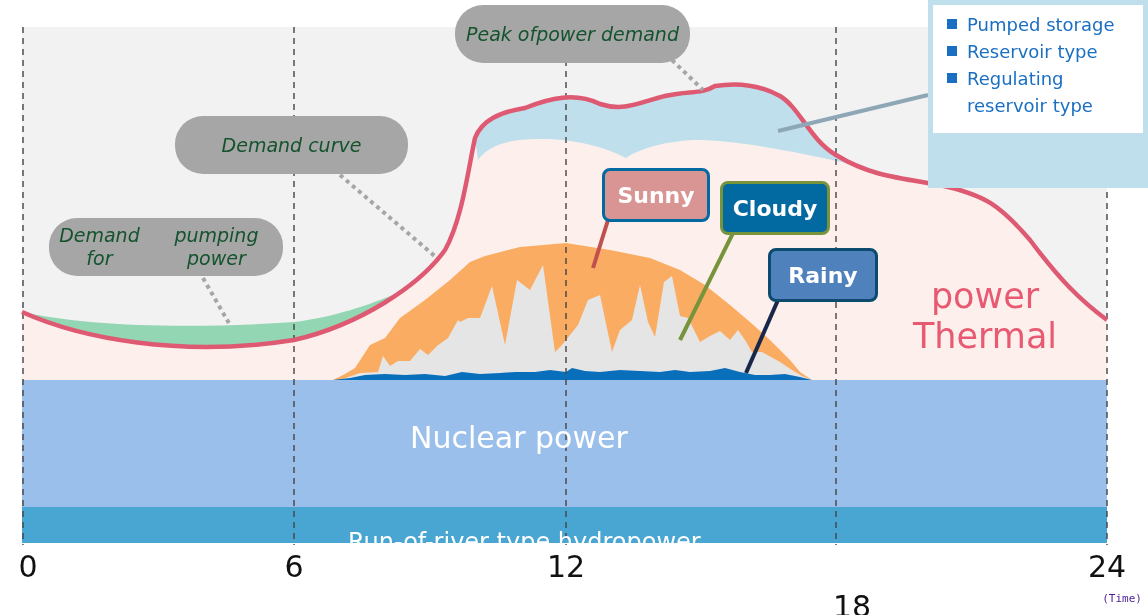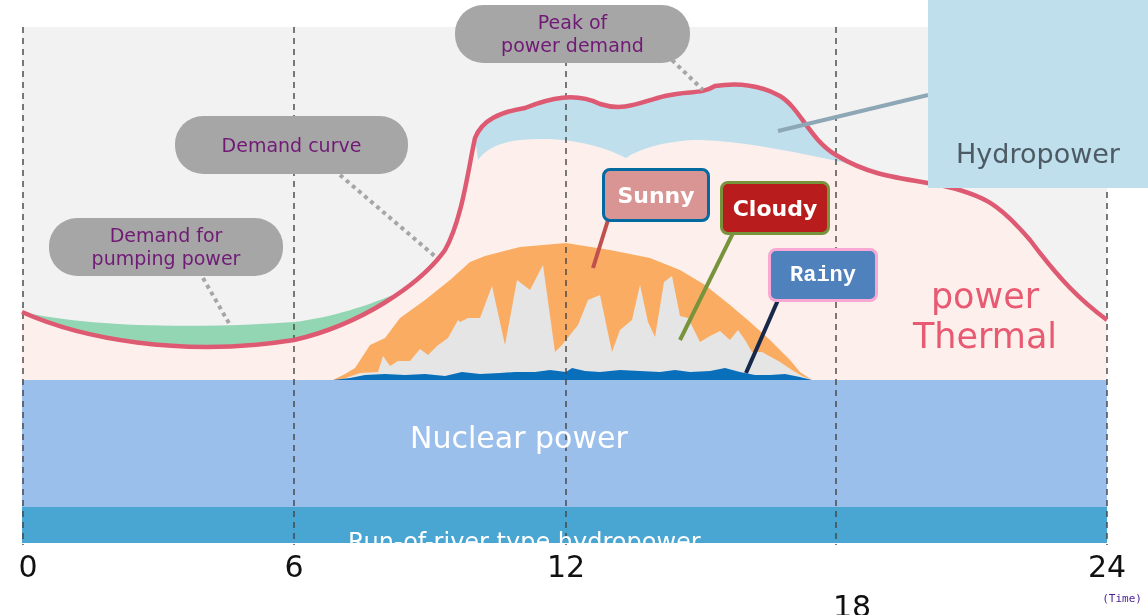--- a/index.html
+++ b/index.html
@@ -1,21 +1,21 @@
 <!DOCTYPE html>
 <html><head>
 <meta charset="utf-8">
 <style>
   html, body { margin: 0; padding: 0; background: #ffffff; }
   body { width: 1148px; height: 615px; position: relative; overflow: hidden;
          font-family: "DejaVu Sans", "Liberation Sans", sans-serif; }
   #chart { position: absolute; left: 0; top: 0; }
-  .callout { position: absolute; background: #a6a6a6; color: #701a75; border-radius: 28px;
+  .callout { position: absolute; background: #a6a6a6; color: #14532d; border-radius: 28px;
              text-align: center; font-size: 19px; line-height: 23px; display: flex;
-             align-items: center; justify-content: center; flex-direction: column; }
+             align-items: center; justify-content: center; flex-direction: row; font-style: italic; }
   .wlabel { position: absolute; border-radius: 8px; color: #fff; font-weight: bold;
             font-size: 22px; display: flex; align-items: center; justify-content: center; box-sizing: border-box; }
   .legend { position: absolute; left: 928px; top: 0px; width: 220px; height: 188px;
             background: #bedfeb; box-sizing: border-box; }
   .legend-inner { position: absolute; left: 5px; top: 5px; right: 5px; height: 128px; background: #ffffff; padding: 6px 0 0 14px; box-sizing: border-box; }
   .legend-item { display: flex; align-items: flex-start; color: #1a6fc2; font-size: 18px; line-height: 27px; }
   .legend-sq { width: 10px; height: 10px; background: #1a6fc2; margin: 8px 10px 0 0; flex: none; }
   .legend-title { position: absolute; left: 0; right: 0; top: 138px; text-align: center; font-size: 27px; color: #4d5a63; }
   .axis-tick { position: absolute; top: 549px; font-size: 30px; color: #111; transform: translateX(-50%); }
   .axis-unit { position: absolute; right: 6px; top: 592px; font-size: 11px; color: #4c1d95; font-family: "DejaVu Sans Mono", monospace; }
@@ -91,29 +91,42 @@
   <span>Demand curve</span>
 </div>
 <div class="callout" style="left:49px; top:218px; width:234px; height:58px;">
   <span>Demand for</span>
   <span>pumping power</span>
 </div>
 
 <div class="wlabel" style="left:602px; top:168px; width:108px; height:54px; background:#d99594; border:3px solid #0369a1;">
   <span>Sunny</span>
 </div>
-<div class="wlabel" style="left:720px; top:181px; width:110px; height:54px; background:#b91c1c; border:3px solid #77933c;">
+<div class="wlabel" style="left:720px; top:181px; width:110px; height:54px; background:#0369a1; border:3px solid #77933c;">
   <span>Cloudy</span>
 </div>
-<div class="wlabel" style="left:768px; top:248px; width:110px; height:54px; background:#4f81bd; border:3px solid #f9a8d4;font-family:Liberation Mono, monospace;">
+<div class="wlabel" style="left:768px; top:248px; width:110px; height:54px; background:#4f81bd; border:3px solid #0c4a6e;">
   <span>Rainy</span>
 </div>
 
 <div class="legend">
-  <div class="legend-title">Hydropower</div>
+  <div class="legend-inner">
+    <div class="legend-item">
+      <span class="legend-sq"></span>
+      <span>Pumped storage</span>
+    </div>
+    <div class="legend-item">
+      <span class="legend-sq"></span>
+      <span>Reservoir type</span>
+    </div>
+    <div class="legend-item">
+      <span class="legend-sq"></span>
+      <span style="width:140px;">Regulating reservoir type</span>
+    </div>
+  </div>
 </div>
 
 <div class="thermal" style="left:900px; top:276px; width:170px;">
   <div>power</div>
   <div>Thermal</div>
 </div>
 <div class="big-label" style="left:410px; top:420px; font-size:30px;">Nuclear power</div>
 <div class="big-label" style="left:348px; top:528px; font-size:24px;">Run-of-river type hydropower</div>
 
 <div class="axis-tick" style="left:28px;">0</div>

